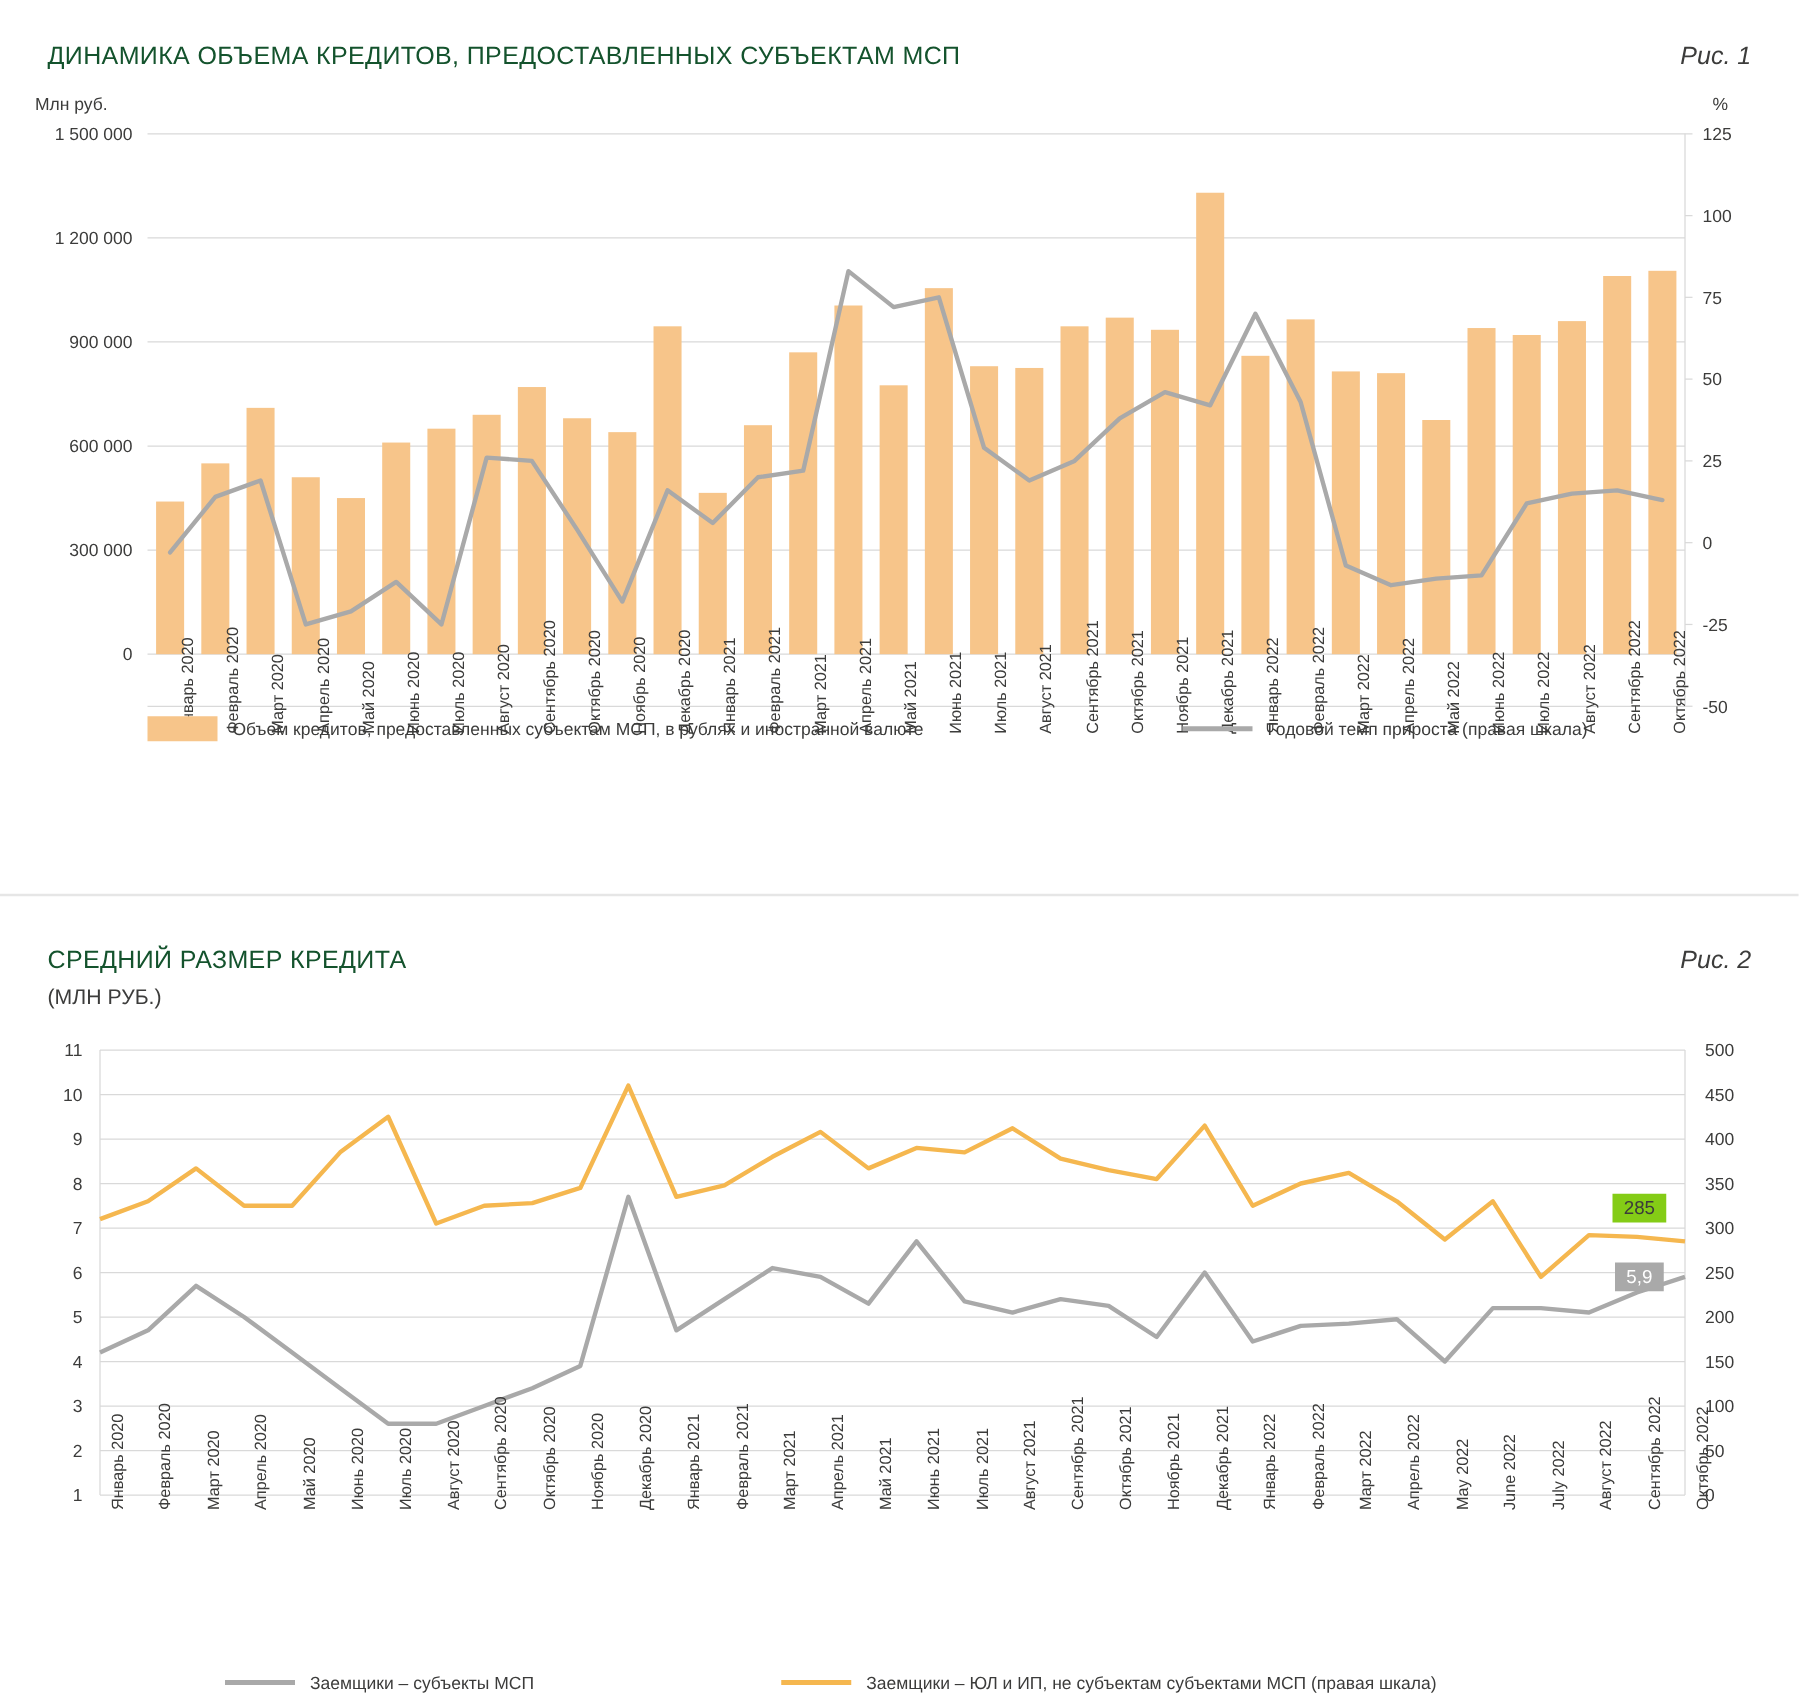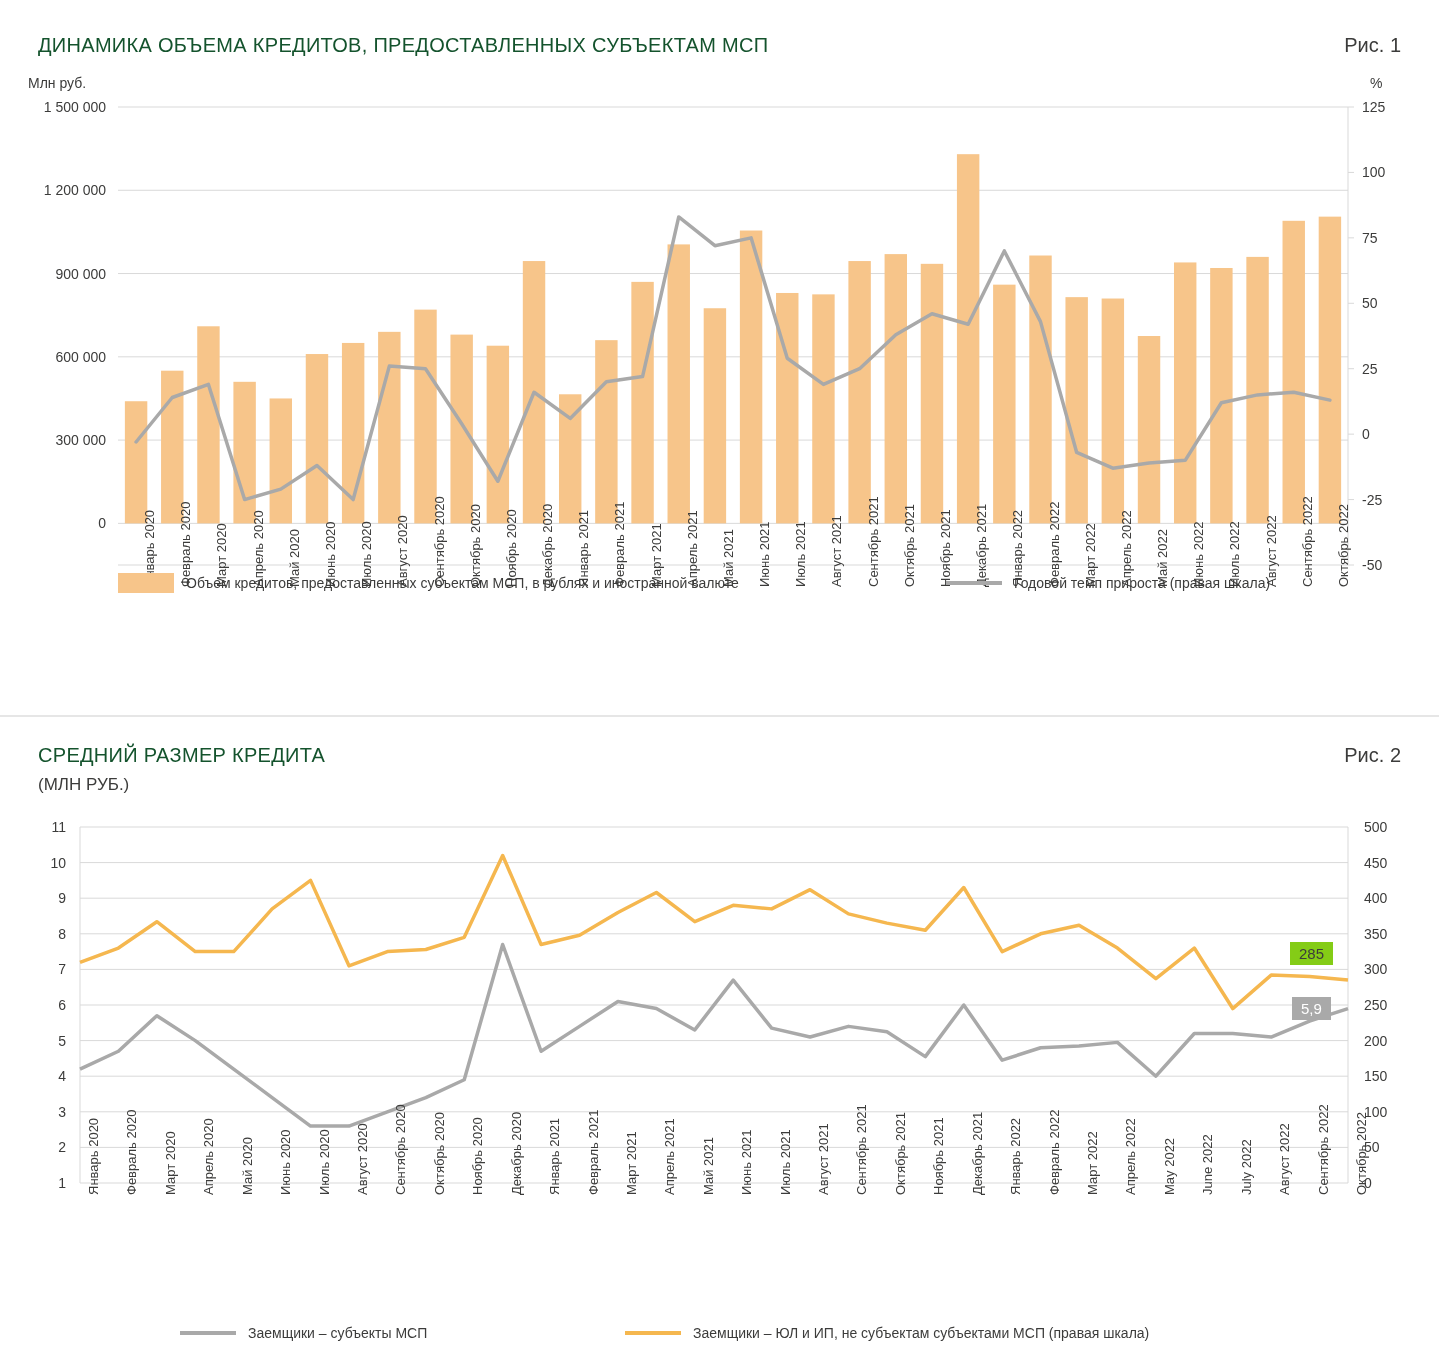--- a/index.html
+++ b/index.html
@@ -11,21 +11,21 @@
     position:relative;
     overflow:hidden;
   }
   .fig{position:relative;}
   .fig-head{display:flex;align-items:flex-start;justify-content:space-between;padding:0 38px;}
   .fig-title{
     font-size:20px;letter-spacing:.3px;color:#14532d;font-weight:400;
     text-transform:uppercase;
   }
   .fig-sub{font-size:17px;color:#3c3c3b;margin-top:8px;}
-  .fig-num{font-size:20px;color:#3c3c3b;white-space:nowrap;}
+  .fig-num{font-size:20px;font-style:italic;color:#3c3c3b;white-space:nowrap;}
   .rule{height:2px;background:#e6e6e6;margin:0 0 0 0;}
 
   
   #chart1-wrap{position:relative;height:640px;margin-top:18px;padding-left:20px;}
   .axis-unit{position:absolute;font-size:14px;color:#3c3c3b;}
   .xlab{position:absolute;font-size:13px;color:#3c3c3b;transform-origin:left top;transform:rotate(-90deg);white-space:nowrap;}
   .legend{position:absolute;display:flex;align-items:center;font-size:14px;color:#3c3c3b;}
   .legend .swatch{width:56px;height:20px;background:#f7c58a;margin-right:12px;}
   .legend .line-swatch{width:56px;height:4px;background:#a9a9a9;margin-right:12px;}
 
@@ -159,21 +159,21 @@
     <div class="legend" style="left:946px;top:500px;">
       <span class="line-swatch"></span>
       <span>Годовой темп прироста (правая шкала)</span>
     </div>
   </div>
 </div>
 
 <div class="rule"></div>
 
 <div class="fig">
-  <div class="fig-head" style="padding-top:27px;">
+  <div class="fig-head" style="padding-top:40px;">
     <div>
       <div class="fig-title">СРЕДНИЙ РАЗМЕР КРЕДИТА</div>
       <div class="fig-sub">(МЛН РУБ.)</div>
     </div>
     <div class="fig-num">Рис. 2</div>
   </div>
 
   <div id="chart2-wrap">
     <svg id="c2svg" width="1439" height="400" style="position:absolute;left:0;top:10px;">
         <line x1="80" x2="1348" y1="368" y2="368" stroke="#d9d9d9" stroke-width="1"></line>

